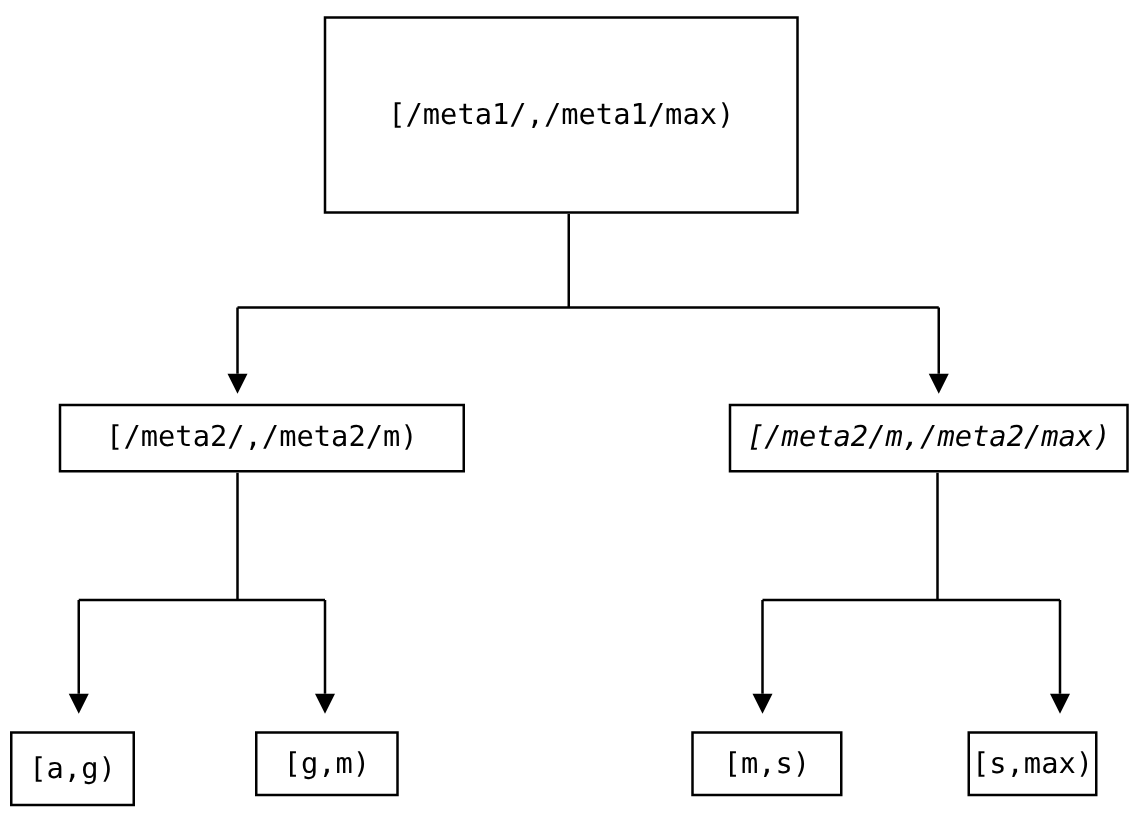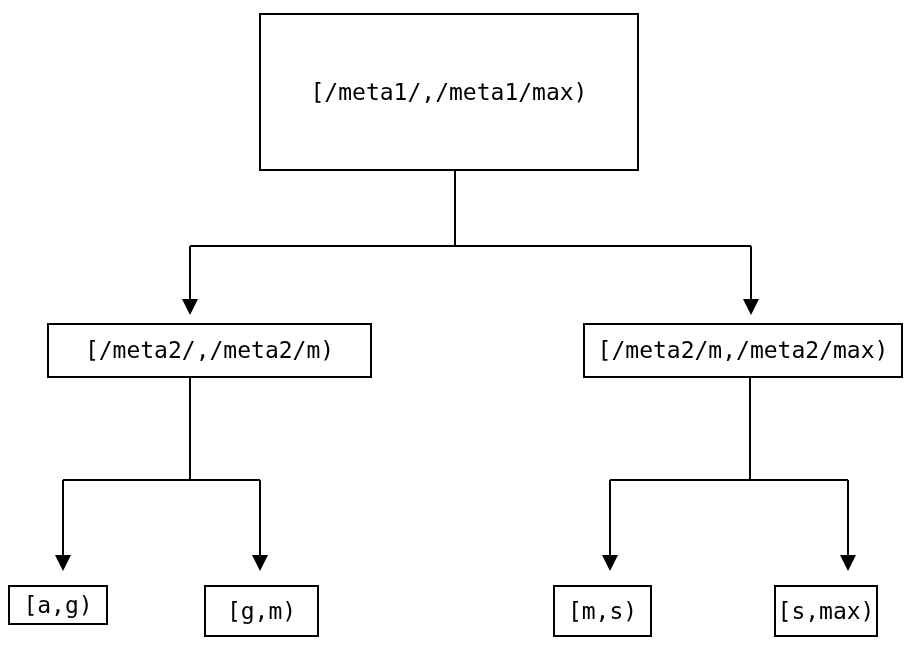--- a/index.html
+++ b/index.html
@@ -30,24 +30,24 @@
     color: #000000;
     display: flex;
     align-items: center;
     justify-content: center;
     font-size: 23px;
     line-height: 1;
     white-space: nowrap;
   }
   .n-root      { left: 259px; top: 13px;  width: 380px; height: 158px; }
   .n-mid-left  { left: 22px;  top: 323px; width: 325px; height: 55px; margin-left: 25px; }
-  .n-mid-right { left: 583px; top: 323px; width: 320px; height: 55px; }
-  .n-leaf-ag   { left: 8px;   top: 585px; width: 100px; height: 40px; }
+  .n-mid-right { left: 583px; top: 323px; width: 320px; height: 55px; font-style: italic; }
+  .n-leaf-ag   { left: 8px;   top: 585px; width: 100px; height: 60px; }
   .n-leaf-gm   { left: 204px; top: 585px; width: 115px;  height: 52px; }
-  .n-leaf-ms   { left: 553px; top: 585px; width: 99px;  height: 52px; }
+  .n-leaf-ms   { left: 553px; top: 585px; width: 121px;  height: 52px; }
   .n-leaf-smax { left: 774px; top: 585px; width: 104px; height: 52px; }
   .edge-line {
     fill: none;
     stroke-width: 2;
   }
 </style>
 </head>
 <body>
 
 <div class="canvas">

